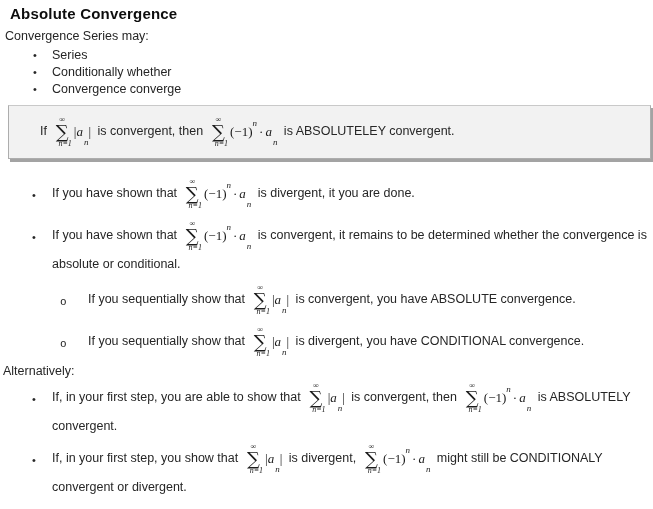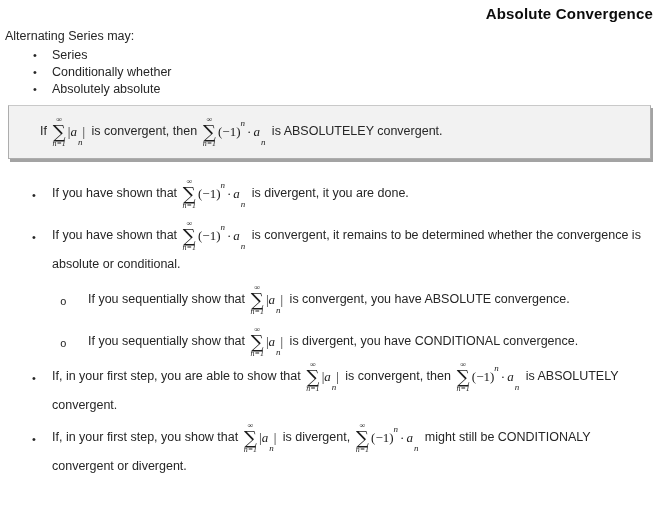--- a/index.html
+++ b/index.html
@@ -8,21 +8,21 @@
     width: 653px; height: 509px;
     background: #ffffff;
     font-family: "Liberation Sans", sans-serif;
     color: #262626;
     overflow: hidden;
   }
   .page { width: 653px; height: 509px; position: relative; }
 
   .title {
     font-size: 15px; font-weight: bold; color: #0d0d0d;
-    margin: 5px 0 0 10px; line-height: 17px; letter-spacing: .2px; text-align: right;
+    margin: 5px 0 0 10px; line-height: 17px; letter-spacing: .2px;
   }
   .para { font-size: 12.5px; line-height: 17px; }
   .intro { margin: 6px 0 0 5px; }
   .alt-label { margin: 3px 0 2px 3px; }
 
   .list { width: 100%; }
   .li { display: flex; font-size: 12.5px; }
   .li + .li { margin-top: 0px; }
   .content { flex: 1; padding-right: 4px; }
 
@@ -61,46 +61,46 @@
   .box-text { font-size: 12.5px; line-height: 24px; }
 
   
   .eq {
     display: inline-flex; align-items: center; vertical-align: middle;
     margin: 0 3px 0 2px; color: #1a1a1a; white-space: nowrap;
   }
   .sum { display: inline-flex; flex-direction: column; align-items: center; margin-right: 2px; }
   .sum-u { font-size: 8px; line-height: 7px; font-family: "Liberation Serif", serif; }
   .sum-s { font-size: 18px; line-height: 17px; font-family: "DejaVu Serif", "Liberation Serif", serif; }
-  .sum-l { font-size: 8px; line-height: 8px; font-style: italic; font-family: "Liberation Serif", serif; }
+  .sum-l { font-size: 8px; line-height: 8px; font-style: italic; font-family: "Liberation Serif", serif; margin-left: 6px; }
   .eqb { display: inline-flex; align-items: center; font-family: "Liberation Serif", serif; font-size: 13px; }
   .eqb .it { font-style: italic; }
   .eqb .up { font-style: normal; }
   .eqb .dot { margin: 0 2px; font-style: normal; }
   .eqb .sb { font-size: 9px; font-style: italic; align-self: flex-end; transform: translateY(2px); margin-left: 1px; line-height: 8px; }
   .eqb .sp { font-size: 9px; font-style: italic; align-self: flex-start; transform: translateY(-1px); line-height: 8px; }
 </style>
 </head>
 <body>
 
 <div class="page">
   <div class="title">Absolute Convergence</div>
-  <div class="para intro">Alternating Series may:</div>
+  <div class="para intro">Convergence Series may:</div>
   <div class="list" id="intro-list">
       <div class="li lv0">
         <span class="marker">•</span>
         <div class="content">Series</div>
       </div>
       <div class="li lv0">
         <span class="marker">•</span>
         <div class="content">Conditionally whether</div>
       </div>
       <div class="li lv0">
         <span class="marker">•</span>
-        <div class="content">Absolutely absolute</div>
+        <div class="content">Convergence converge</div>
       </div>
     </div>
 
   <div class="box">
     <div class="box-text">If <span class="eq">
           <span class="sum">
             <span class="sum-u">∞</span>
             <span class="sum-s">∑</span>
             <span class="sum-l">n=1</span>
           </span>
@@ -188,20 +188,21 @@
             <span class="eqb">
               <span class="up">|</span>
               <span class="it">a</span>
               <span class="sb">n</span>
               <span class="up">|</span>
             </span>
           </span> is divergent, you have CONDITIONAL convergence.</div>
       </div>
     </div>
 
+  <div class="para alt-label">Alternatively:</div>
   <div class="list" id="alt-list">
       <div class="li lv1">
         <span class="marker">•</span>
         <div class="content">If, in your first step, you are able to show that <span class="eq">
             <span class="sum">
               <span class="sum-u">∞</span>
               <span class="sum-s">∑</span>
               <span class="sum-l">n=1</span>
             </span>
             <span class="eqb">

